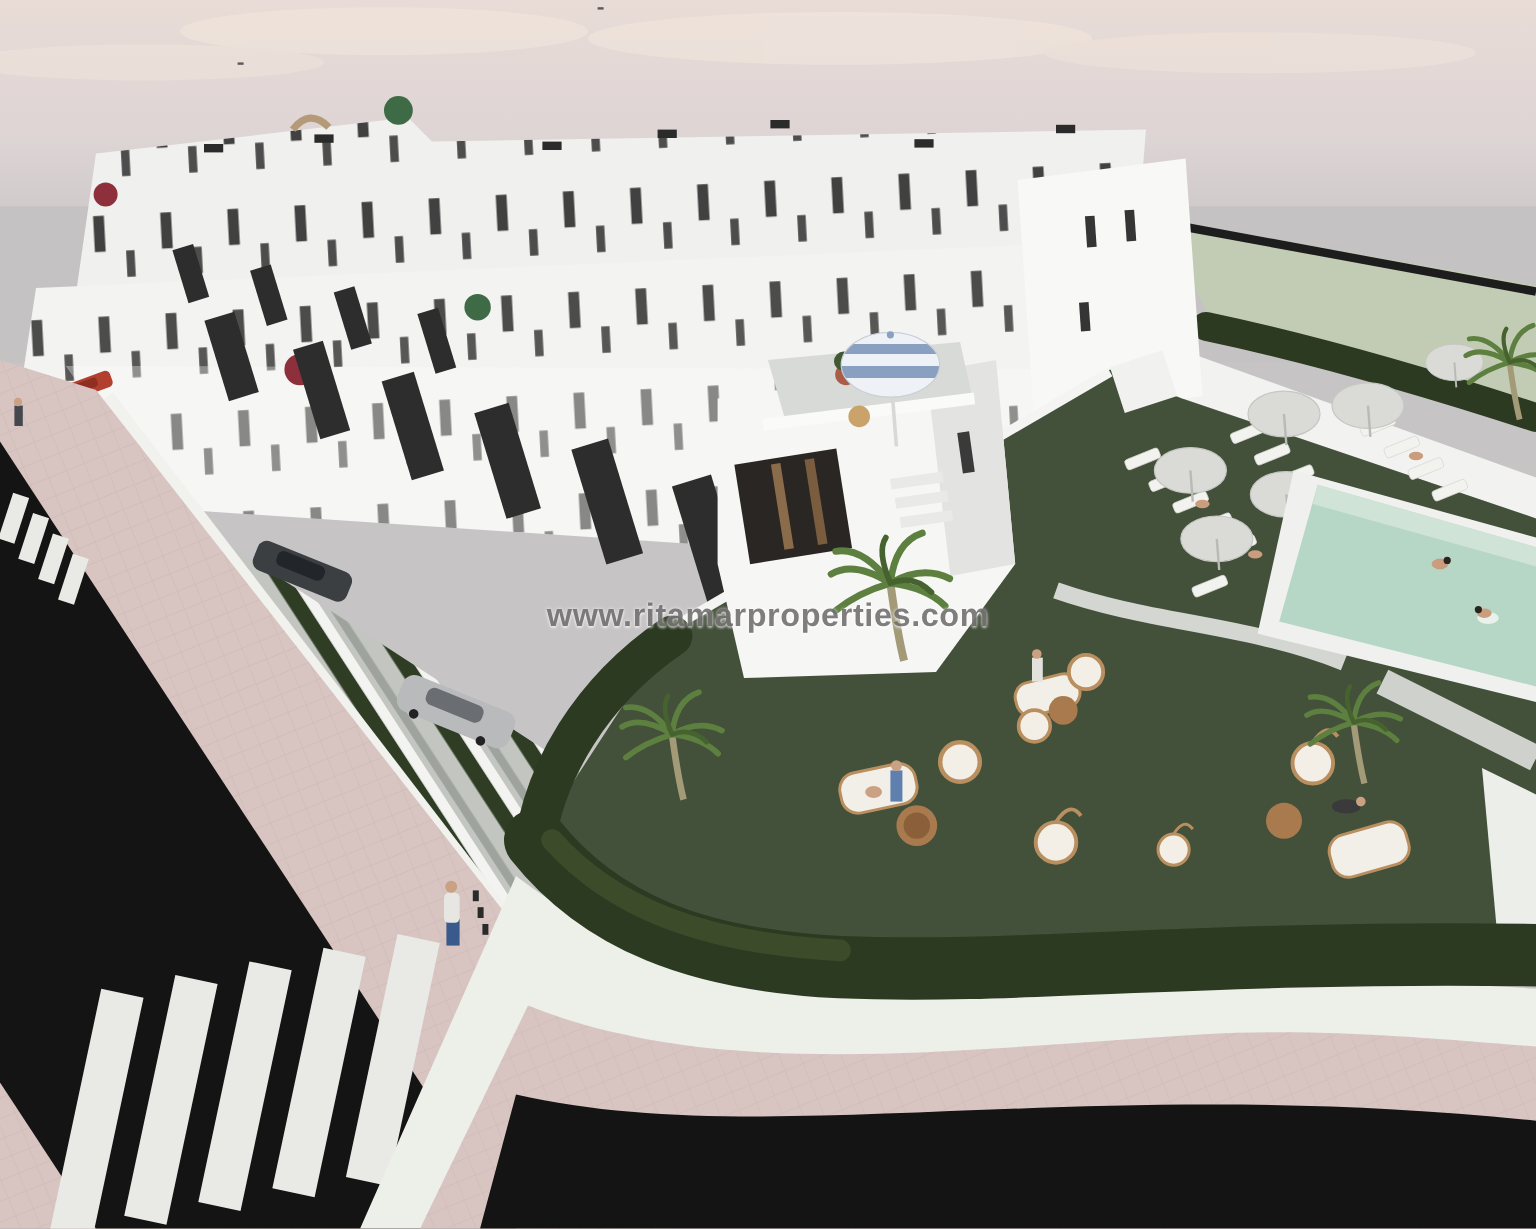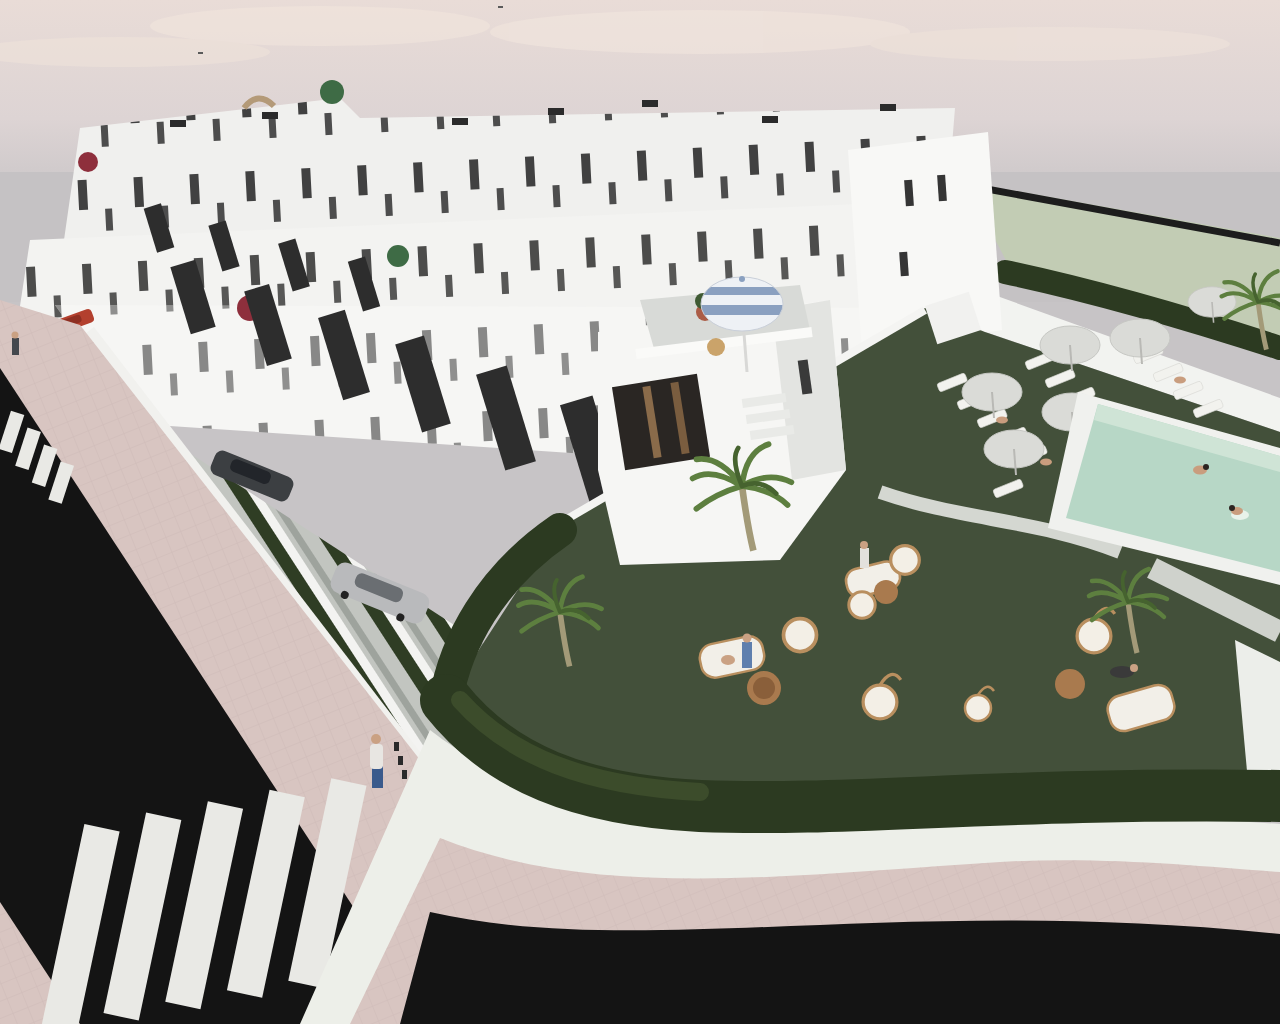--- a/index.html
+++ b/index.html
@@ -313,13 +313,14 @@
     <path d="M430 912 C640 960 900 894 1280 934 L1280 1024 L400 1024 Z" fill="#141414"></path>
   </g>
 
   <g>
     <path d="M446 700 C455 644 490 578 560 530" stroke="#2c3a21" stroke-width="34" fill="none" stroke-linecap="round"></path>
     <path d="M446 700 C500 768 580 800 700 806 C850 812 1000 792 1280 796" stroke="#2c3a21" stroke-width="52" fill="none" stroke-linecap="round"></path>
     <path d="M460 700 C510 756 585 786 700 792" stroke="#3c4c2b" stroke-width="18" fill="none" stroke-linecap="round"></path>
   </g>
 </svg>
 
+<div class="watermark">www.ritamarproperties.com</div>
 </div>
 
 </body></html>

